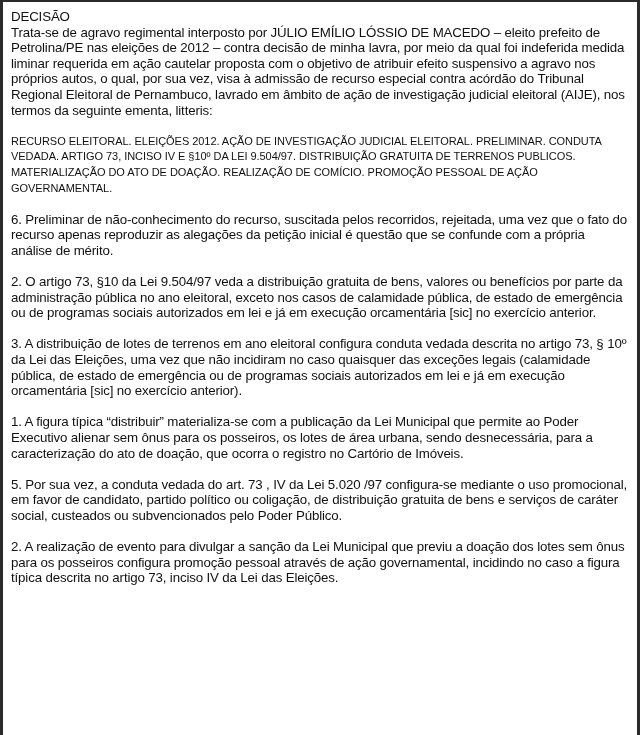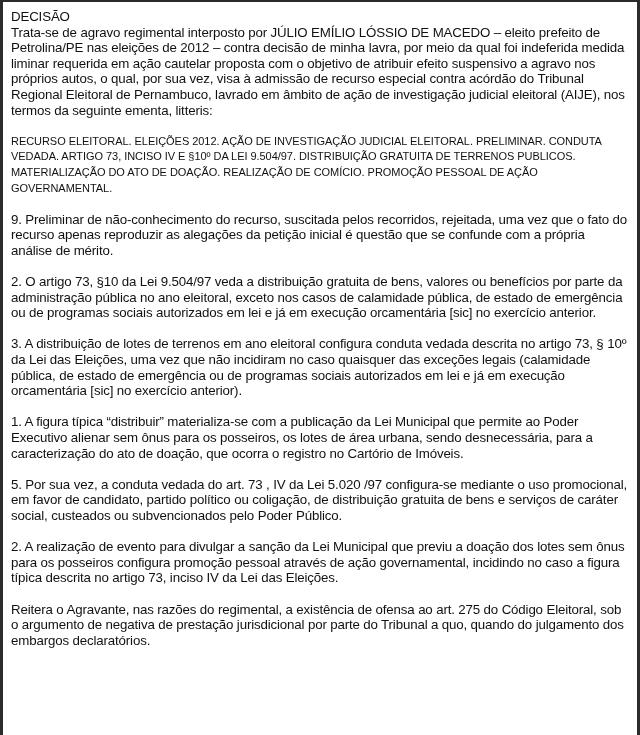--- a/index.html
+++ b/index.html
@@ -19,22 +19,21 @@
   .ementa { font-size:11px; line-height:15.6px; letter-spacing:-0.05px; }
 </style>
 </head>
 <body>
 
 <div class="page">
   <div class="doc">
     <p class="title">DECISÃO</p>
     <p>Trata-se de agravo regimental interposto por JÚLIO EMÍLIO LÓSSIO DE MACEDO – eleito prefeito de Petrolina/PE nas eleições de 2012 – contra decisão de minha lavra, por meio da qual foi indeferida medida liminar requerida em ação cautelar proposta com o objetivo de atribuir efeito suspensivo a agravo nos próprios autos, o qual, por sua vez, visa à admissão de recurso especial contra acórdão do Tribunal Regional Eleitoral de Pernambuco, lavrado em âmbito de ação de investigação judicial eleitoral (AIJE), nos termos da seguinte ementa, litteris:</p>
     <p class="ementa">RECURSO ELEITORAL. ELEIÇÕES 2012. AÇÃO DE INVESTIGAÇÃO JUDICIAL ELEITORAL. PRELIMINAR. CONDUTA VEDADA. ARTIGO 73, INCISO IV E §10º DA LEI 9.504/97. DISTRIBUIÇÃO GRATUITA DE TERRENOS PUBLICOS. MATERIALIZAÇÃO DO ATO DE DOAÇÃO. REALIZAÇÃO DE COMÍCIO. PROMOÇÃO PESSOAL DE AÇÃO GOVERNAMENTAL.</p>
-    <p>9. Preliminar de não-conhecimento do recurso, suscitada pelos recorridos, rejeitada, uma vez que o fato do recurso apenas reproduzir as alegações da petição inicial é questão que se confunde com a própria análise de mérito.</p>
+    <p>6. Preliminar de não-conhecimento do recurso, suscitada pelos recorridos, rejeitada, uma vez que o fato do recurso apenas reproduzir as alegações da petição inicial é questão que se confunde com a própria análise de mérito.</p>
     <p>2. O artigo 73, §10 da Lei 9.504/97 veda a distribuição gratuita de bens, valores ou benefícios por parte da administração pública no ano eleitoral, exceto nos casos de calamidade pública, de estado de emergência ou de programas sociais autorizados em lei e já em execução orcamentária [sic] no exercício anterior.</p>
     <p>3. A distribuição de lotes de terrenos em ano eleitoral configura conduta vedada descrita no artigo 73, § 10º da Lei das Eleições, uma vez que não incidiram no caso quaisquer das exceções legais (calamidade pública, de estado de emergência ou de programas sociais autorizados em lei e já em execução orcamentária [sic] no exercício anterior).</p>
     <p>1. A figura típica “distribuir” materializa-se com a publicação da Lei Municipal que permite ao Poder Executivo alienar sem ônus para os posseiros, os lotes de área urbana, sendo desnecessária, para a caracterização do ato de doação, que ocorra o registro no Cartório de Imóveis.</p>
     <p>5. Por sua vez, a conduta vedada do art. 73 , IV da Lei 5.020 /97 configura-se mediante o uso promocional, em favor de candidato, partido político ou coligação, de distribuição gratuita de bens e serviços de caráter social, custeados ou subvencionados pelo Poder Público.</p>
     <p>2. A realização de evento para divulgar a sanção da Lei Municipal que previu a doação dos lotes sem ônus para os posseiros configura promoção pessoal através de ação governamental, incidindo no caso a figura típica descrita no artigo 73, inciso IV da Lei das Eleições.</p>
-    <p>Reitera o Agravante, nas razões do regimental, a existência de ofensa ao art. 275 do Código Eleitoral, sob o argumento de negativa de prestação jurisdicional por parte do Tribunal a quo, quando do julgamento dos embargos declaratórios.</p>
 
   </div>
 </div>
 
 </body></html>

